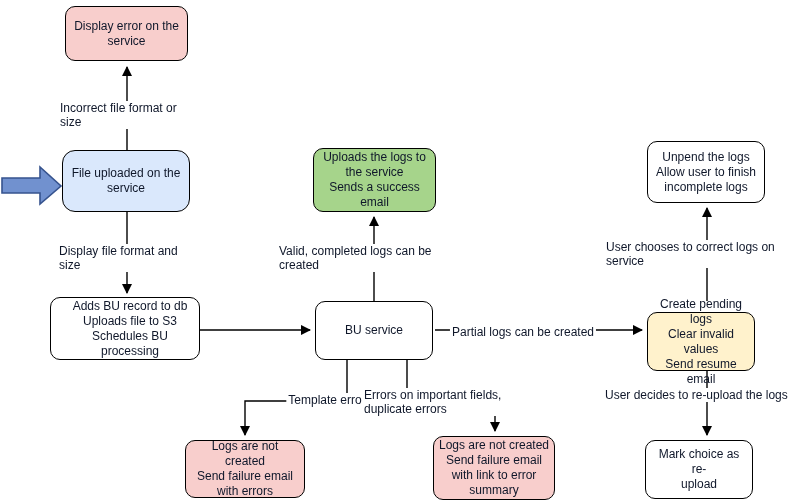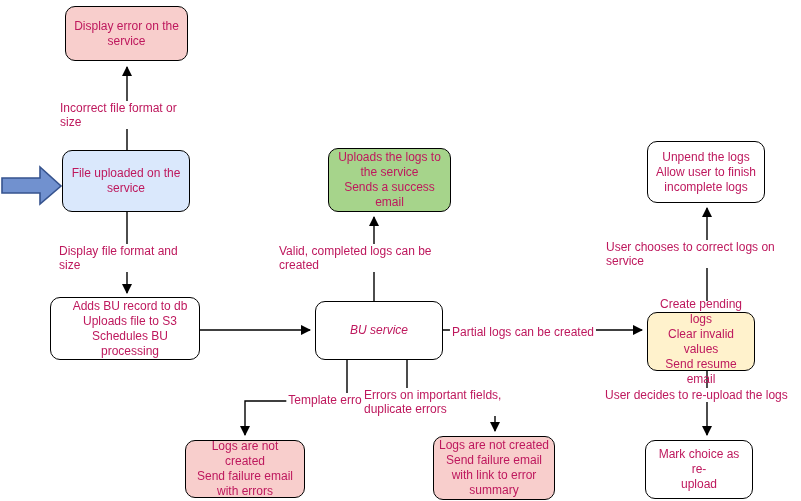--- a/index.html
+++ b/index.html
@@ -1,18 +1,18 @@
 <!DOCTYPE html>
 <html><head>
 <meta charset="utf-8">
 <style>
   html,body{margin:0;padding:0;background:#fff;}
   #canvas{
     position:relative;width:801px;height:501px;background:#ffffff;
-    font-family:"Liberation Sans",sans-serif;color:#be185d;overflow:hidden;
+    font-family:"Liberation Sans",sans-serif;color:#0f172a;overflow:hidden;
   }
   #edges{position:absolute;left:0;top:0;z-index:1;}
   .node{
     position:absolute;z-index:2;box-sizing:border-box;
     border:1.4px solid #000;border-radius:10px;
     display:flex;align-items:center;justify-content:center;
     text-align:center;font-size:12px;line-height:15px;
     white-space:pre-line;padding:2px 4px;background:#fff;
   }
   .node.pink{background:#f8cecc;}
@@ -44,30 +44,30 @@
     <path d="M347,360 V401 H245 V435" stroke="#000" stroke-width="1.4" fill="none" marker-end="url(#arr)"></path>
     <path d="M407,360 V400 H495 V431" stroke="#000" stroke-width="1.4" fill="none" marker-end="url(#arr)"></path>
     <path d="M707,301 V208" stroke="#000" stroke-width="1.4" fill="none" marker-end="url(#arr)"></path>
     <path d="M707,360 V435" stroke="#000" stroke-width="1.4" fill="none" marker-end="url(#arr)"></path>
     <polygon points="2,178 40,178 40,167 61,186 40,204 40,193 2,193" fill="#7191cf" stroke="#36538e" stroke-width="1.6"></polygon>
   </svg>
 
   <div class="node pink" style="left:65px;top:6px;width:123px;height:55px;">Display error on the
 service</div>
 
-  <div class="node blue" style="left:62px;top:150px;width:128px;height:62px;">File uploaded on the
+  <div class="node blue" style="left:62px;top:150px;width:128px;height:62px;border-radius:13px;">File uploaded on the
 service</div>
 
   <div class="node" style="left:50px;top:297px;width:150px;height:63px;padding-left:14px;">Adds BU record to db
 Uploads file to S3
 Schedules BU processing</div>
 
-  <div class="node" style="left:315px;top:301px;width:128px;height:59px;font-style:italic;">BU service</div>
+  <div class="node" style="left:315px;top:301px;width:118px;height:59px;">BU service</div>
 
-  <div class="node green" style="left:328px;top:148px;width:123px;height:64px;">Uploads the logs to
+  <div class="node green" style="left:313px;top:148px;width:123px;height:64px;">Uploads the logs to
 the service
 Sends a success
 email</div>
 
   <div class="node yellow" style="left:647px;top:312px;width:108px;height:59px;">Create pending logs
 Clear invalid values
 Send resume email</div>
 
   <div class="node" style="left:647px;top:141px;width:118px;height:62px;">Unpend the logs
 Allow user to finish

